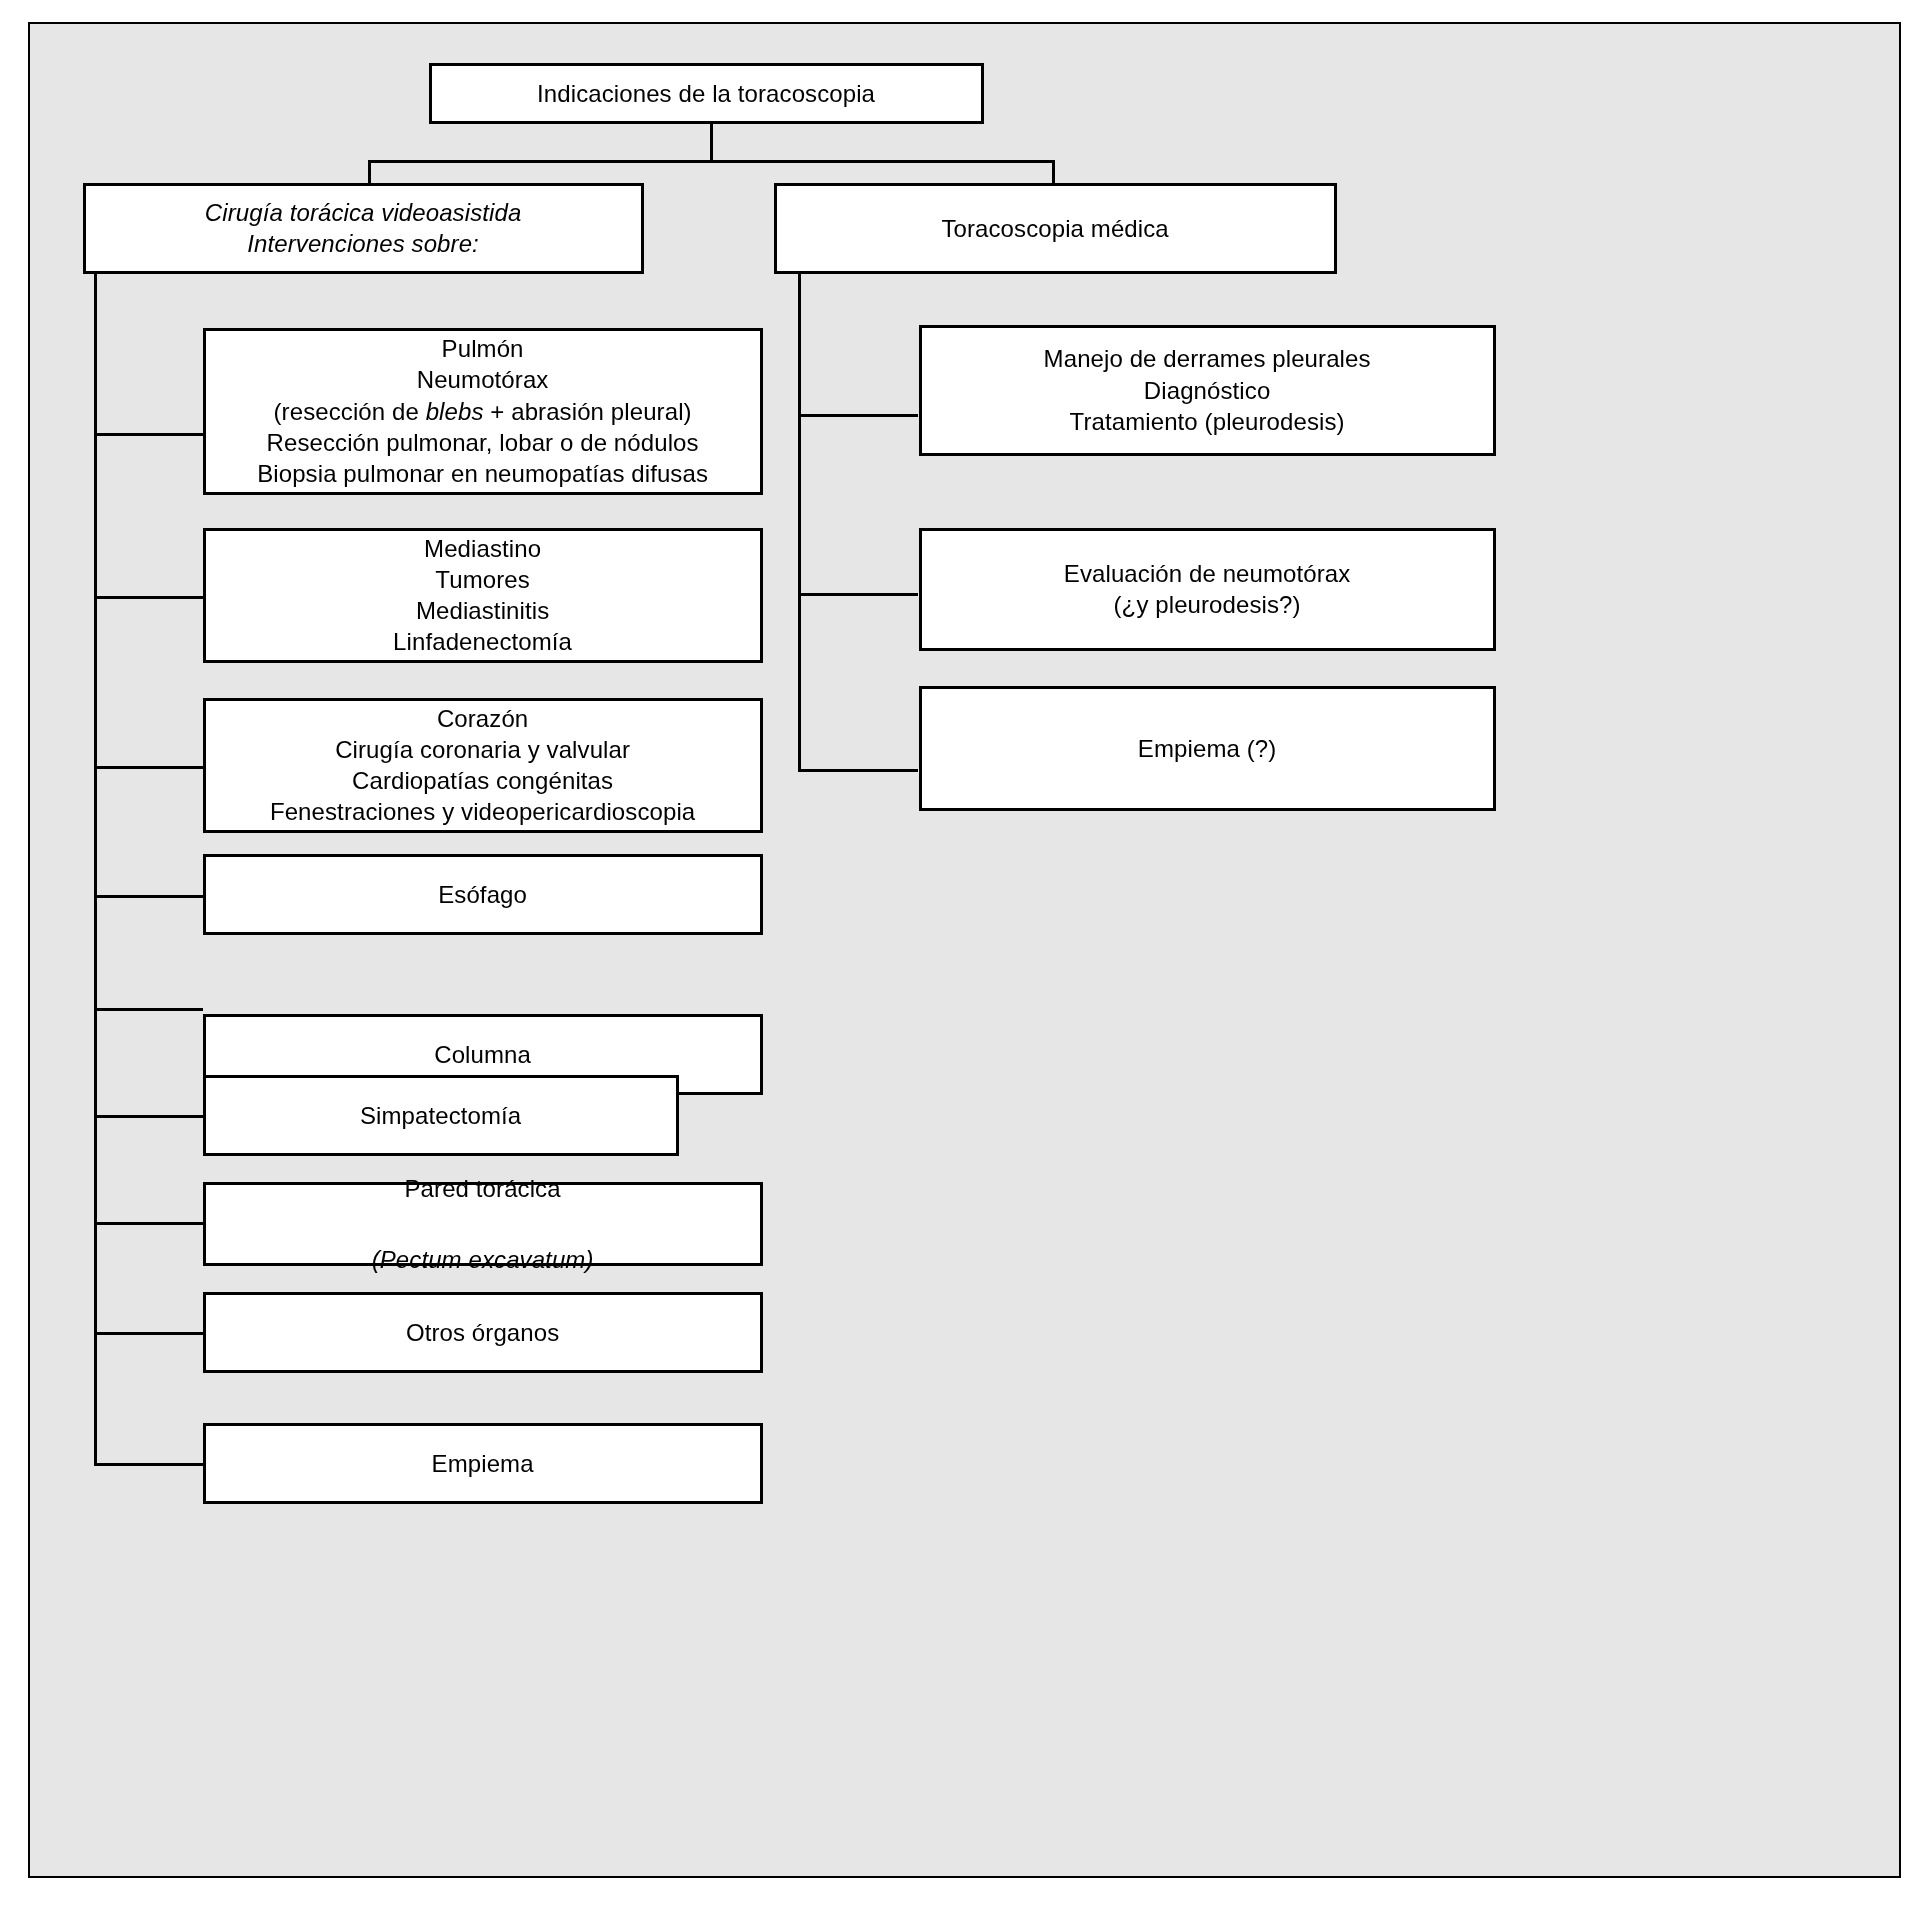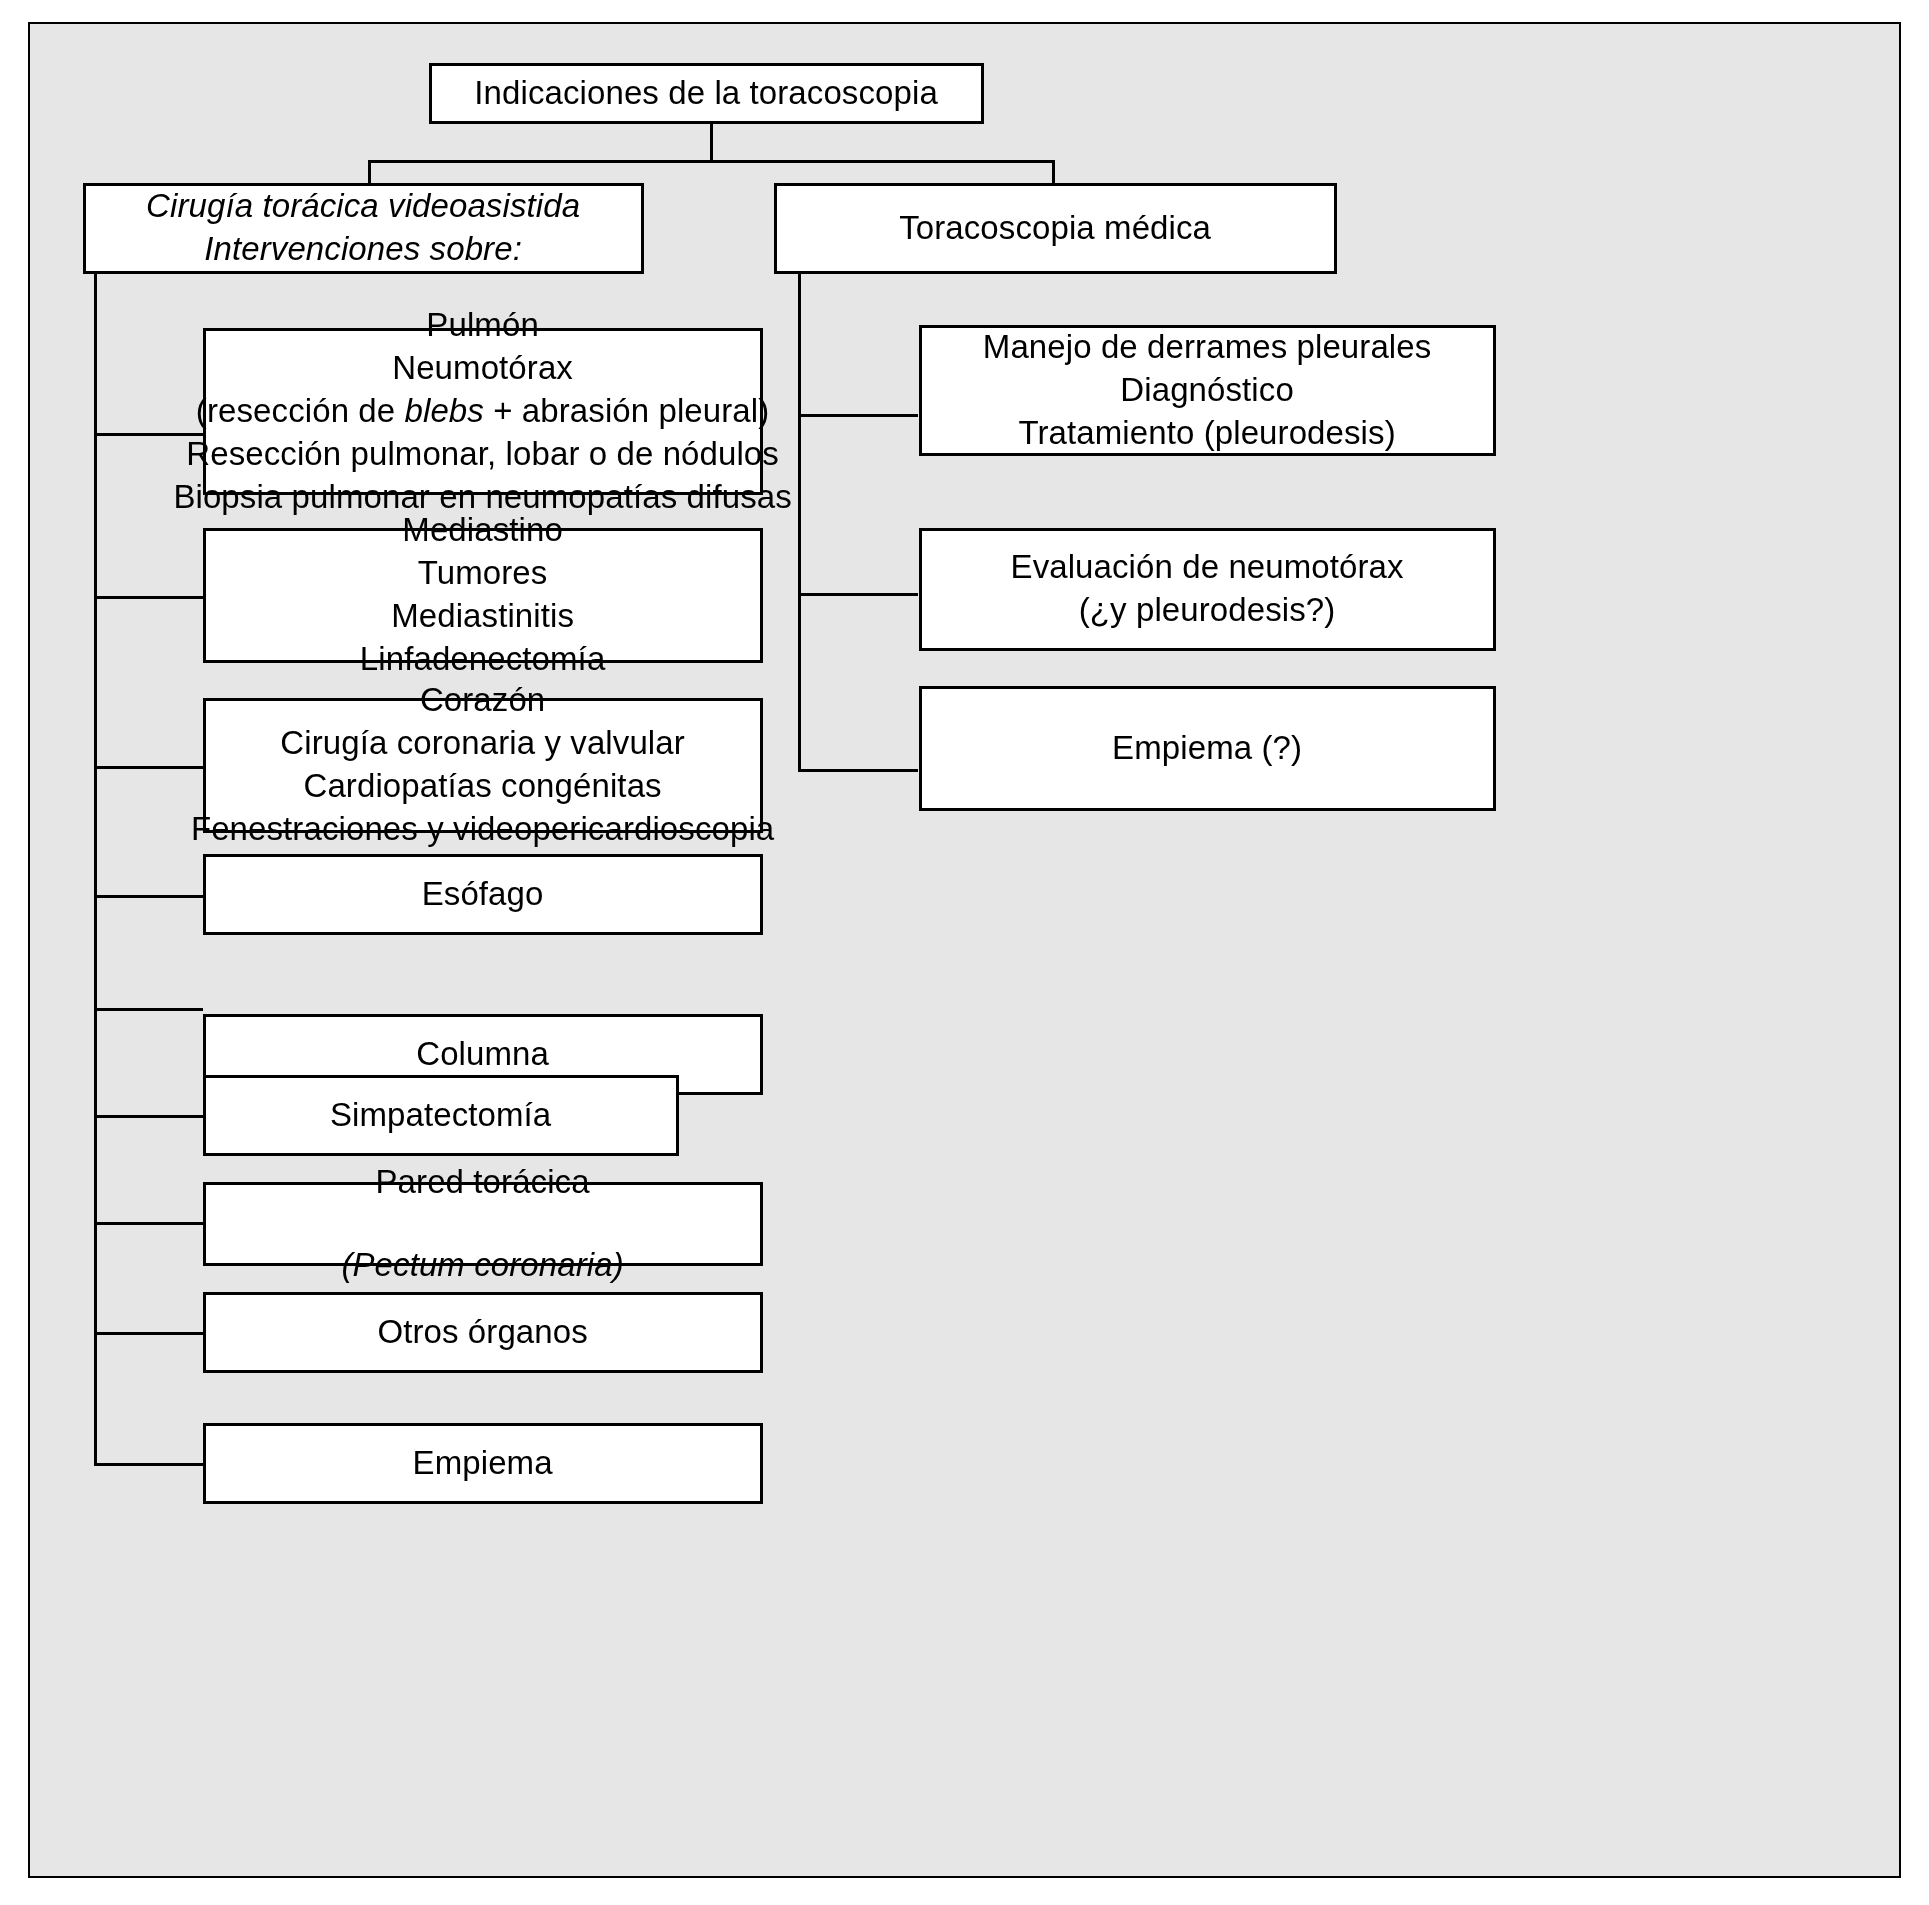--- a/index.html
+++ b/index.html
@@ -30,21 +30,21 @@
     position: absolute;
     background: #ffffff;
     border: 3px solid #000000;
     box-sizing: border-box;
     display: flex;
     flex-direction: column;
     align-items: center;
     justify-content: center;
     text-align: center;
     color: #000000;
-    font-size: 33px;
+    font-size: 24px;
     line-height: 1.30;
     letter-spacing: 0.1px;
   }
   .node .ln { display: block; white-space: nowrap; }
   .node .ital { font-style: italic; }
   
   .hline {
     position: absolute;
     background: #000000;
     height: 3px;
@@ -129,21 +129,21 @@
     <div class="node" style="left:173px; top:944px; width:560px; height:81px;margin-top:46px;">
       <span class="ln">Columna</span>
     </div>
 
     <div class="node" style="left:173px; top:1051px; width:476px; height:81px;">
       <span class="ln">Simpatectomía</span>
     </div>
 
     <div class="node" style="left:173px; top:1158px; width:560px; height:84px;gap:40px;">
       <span class="ln">Pared torácica</span>
-      <span class="ln ital">(Pectum coronaria)</span>
+      <span class="ln ital">(Pectum excavatum)</span>
     </div>
 
     <div class="node" style="left:173px; top:1268px; width:560px; height:81px;">
       <span class="ln">Otros órganos</span>
     </div>
 
     <div class="node" style="left:173px; top:1399px; width:560px; height:81px;">
       <span class="ln">Empiema</span>
     </div>
 

